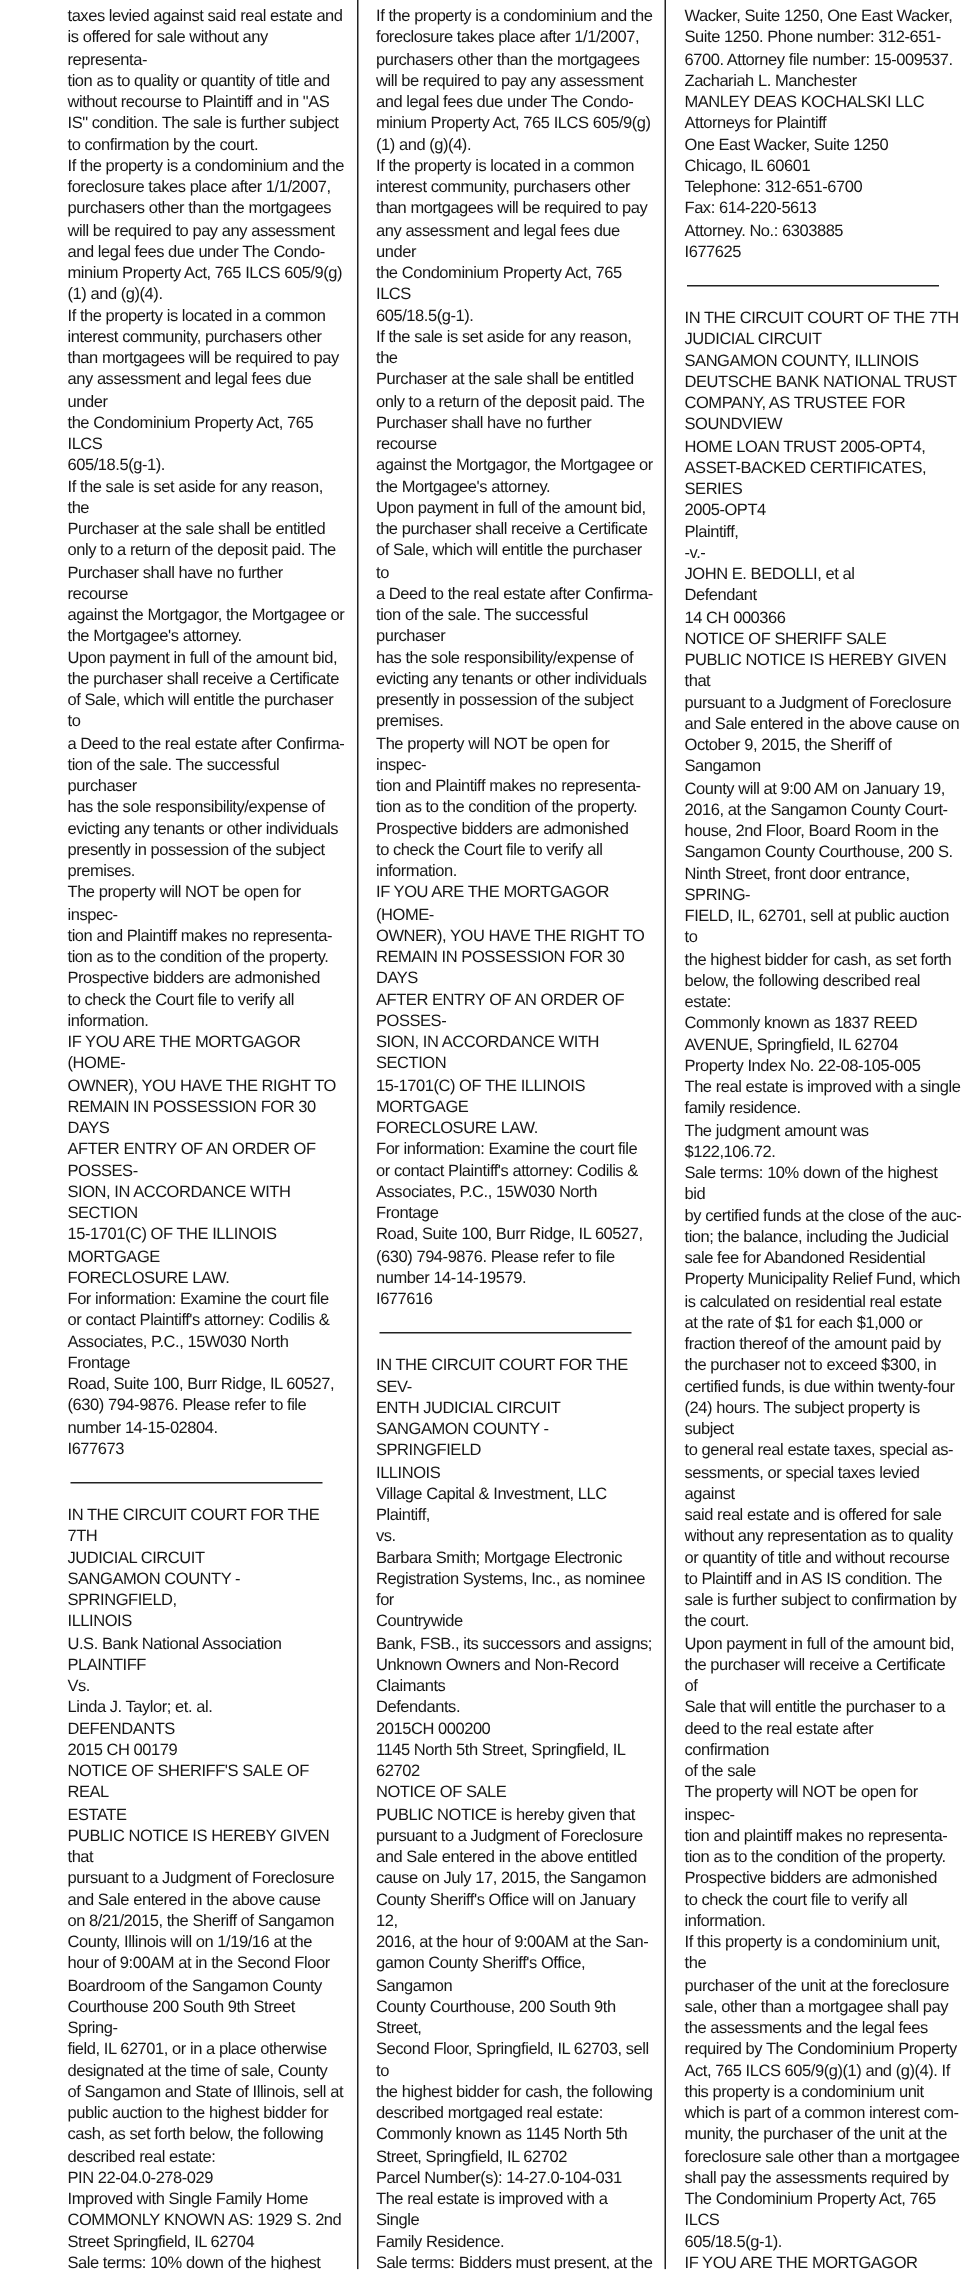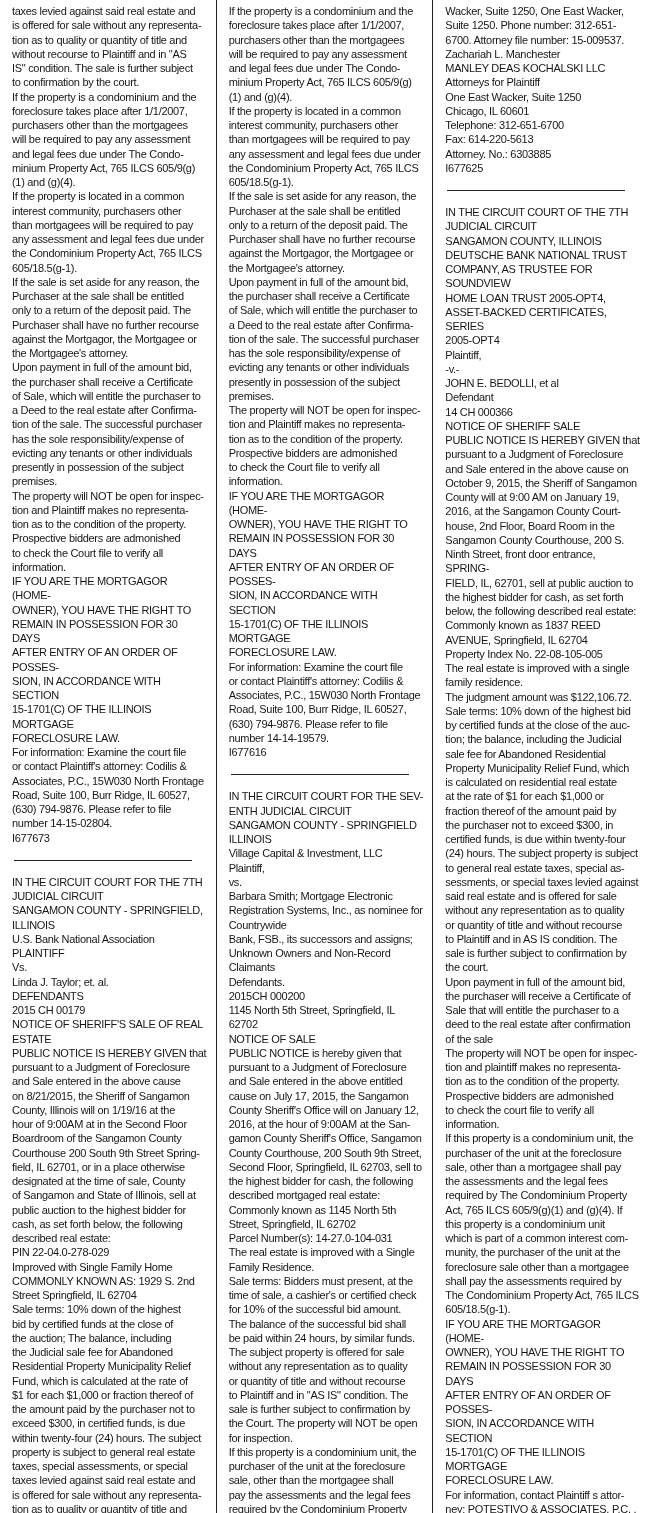--- a/index.html
+++ b/index.html
@@ -8,20 +8,21 @@
     height: 1513px;
     background: #ffffff;
     display: flex;
     box-sizing: border-box;
     font-family: "Liberation Sans", "DejaVu Sans", sans-serif;
     font-size: 11px;
     line-height: 14.25px;
     letter-spacing: -0.3px;
     color: #171717;
     overflow: hidden;
+    padding-left: 33px;
   }
   .col {
     flex: 1 1 0;
     box-sizing: border-box;
     padding: 4px 8px 0 12px;
     overflow: hidden;
   }
   .col + .col { border-left: 1px solid #222222; }
   .notice { white-space: pre-line; }
   .rule {

